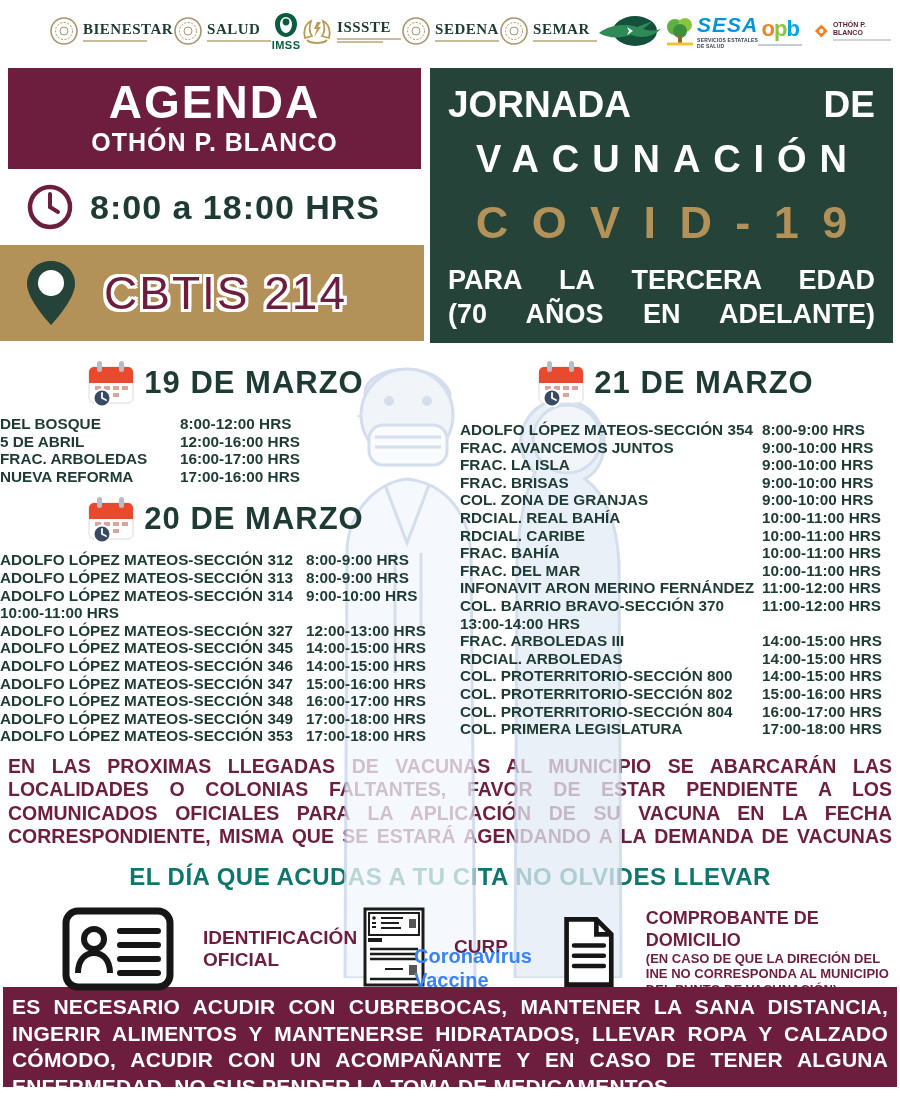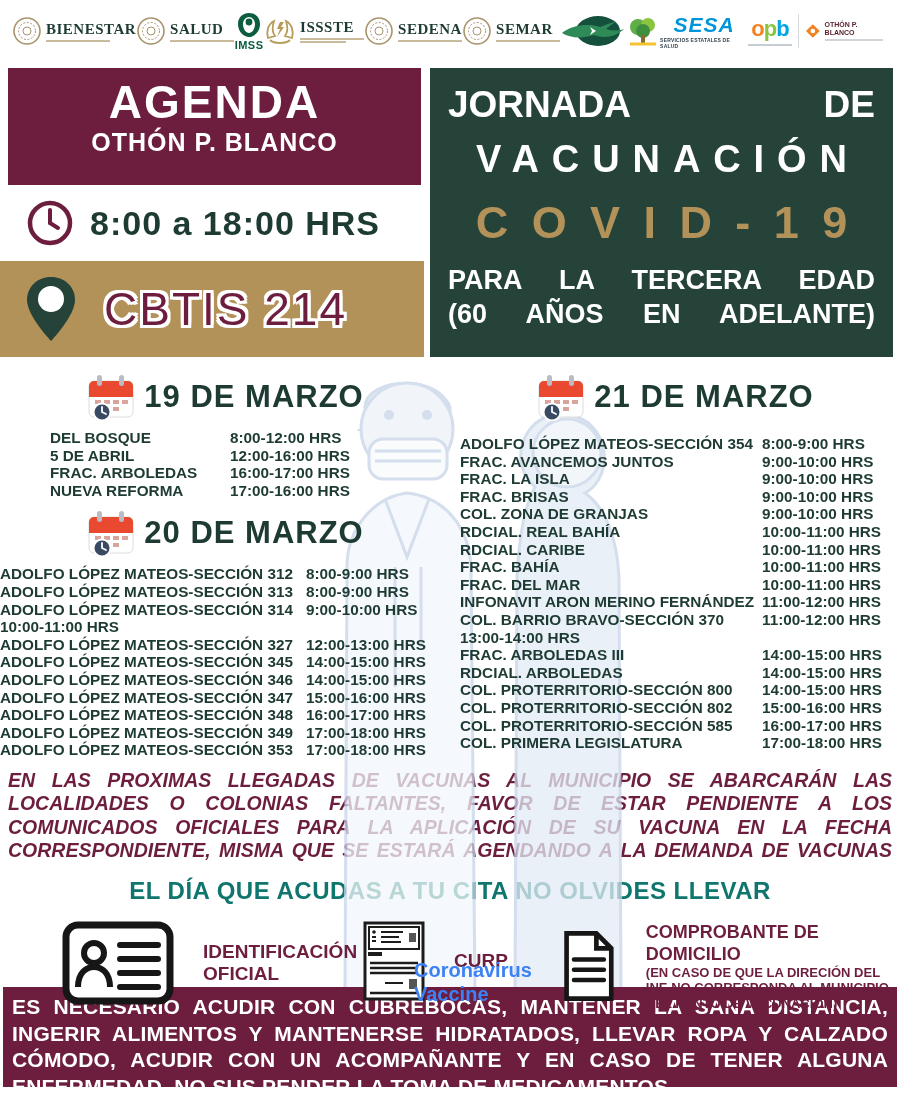--- a/index.html
+++ b/index.html
@@ -1,71 +1,71 @@
 <!DOCTYPE html>
 <html><head>
 <meta charset="utf-8">
 <style>
   * { margin:0; padding:0; box-sizing:border-box; }
   body { background:#ffffff; font-family:"Liberation Sans", sans-serif; }
   .poster { position:relative; width:900px; height:1097px; background:#fff; overflow:hidden; }
 
   
-  .logo-bar { height:62px; display:flex; align-items:center; justify-content:space-between; padding:16px 12px; background:#fff; }
+  .logo-bar { height:62px; display:flex; align-items:center; justify-content:space-between; padding:16px 12px; background:#fff;margin-left:37px; }
   .logo { display:flex; align-items:center; gap:4px; }
   .gov-word { font-family:"Liberation Serif", serif; font-weight:bold; color:#1d3a33; font-size:15px; letter-spacing:.5px; }
   .sub-bars { margin-top:2px; }
   .sub-bars i { display:block; height:2px; background:#c9bb9b; margin-top:1px; }
   .sub-bars i.b1 { width:64px; } .sub-bars i.b2 { width:46px; }
   .imss-label { color:#0c5c40; font-weight:bold; font-size:11px; text-align:center; letter-spacing:.5px; }
   .sesa-word { color:#0095d8; font-weight:bold; font-size:21px; font-style:italic; letter-spacing:1px; }
   .sesa-sub { font-size:5px; color:#33424e; font-weight:bold; letter-spacing:.2px; }
   .opb-word { font-weight:bold; font-size:22px; letter-spacing:-1px; }
   .opb-word .o { color:#f08222; } .opb-word .p { color:#8bc53f; } .opb-word .b { color:#00a7e1; }
   .opb-sub i { display:block; height:2px; width:44px; background:#c5cdd4; margin-top:2px; }
   .divider-v { width:1px; height:34px; background:#d7dadd; margin:0 6px; }
   .othon-txt { font-size:7px; font-weight:bold; color:#5a2430; line-height:8px; }
   .othon-sub i { display:block; height:2px; width:58px; background:#d0d4d8; margin-top:2px; }
 
   
   .hero { display:flex; margin:6px 7px 10px 0; }
   .hero-left { width:424px; }
-  .agenda-box { margin:0 3px 6px 8px; background:#6d1e3e; color:#fff; text-align:center; padding:10px 4px 28px; }
+  .agenda-box { margin:0 3px 6px 8px; background:#6d1e3e; color:#fff; text-align:center; padding:10px 4px 12px; }
   .agenda-title { font-size:46px; font-weight:bold; letter-spacing:2px; line-height:48px; }
   .agenda-sub { font-size:25px; font-weight:bold; letter-spacing:1px; margin-top:2px; }
   .time-row { margin:0 3px 6px 8px; display:flex; align-items:center; gap:16px; padding:8px 0 8px 18px; }
   .time-text { color:#1d3a33; font-size:34px; font-weight:bold; letter-spacing:1px; }
   .loc-bar { background:#b3925a; display:flex; align-items:center; gap:26px; padding:10px 0 10px 24px; height:96px; }
   .loc-text { color:#6d1e3e; font-size:46px; font-weight:normal; letter-spacing:2px;
     text-shadow:-3px -3px 0 #fff,3px -3px 0 #fff,-3px 3px 0 #fff,3px 3px 0 #fff,0 -3px 0 #fff,0 3px 0 #fff,-3px 0 0 #fff,3px 0 0 #fff; }
   .hero-right { flex:1; margin-left:6px; background:#26433a; color:#fff; padding:16px 18px 12px; }
   .jr-line1 { display:flex; justify-content:space-between; font-size:37px; font-weight:bold; margin-bottom:12px; }
   .jr-line2 { font-size:38px; font-weight:bold; letter-spacing:.34em; margin-right:-.34em; text-align:center; margin-bottom:16px; white-space:nowrap; }
   .jr-covid { color:#b3925a; font-size:45px; font-weight:bold; letter-spacing:.52em; margin-right:-.52em; text-align:center; margin-bottom:14px; white-space:nowrap; }
   .jr-line4, .jr-line5 { font-size:27px; font-weight:bold; text-align:justify; text-align-last:justify; line-height:34px; }
 
   
   .schedule { position:relative; display:flex; }
   .sched-watermark { position:absolute; left:335px; top:0; z-index:0; opacity:.75; }
   .col-left { width:450px; position:relative; z-index:1; }
   .col-right { width:450px; position:relative; z-index:1; }
   .day-header { display:flex; align-items:center; justify-content:center; gap:8px; margin:6px 0 8px; }
   .day-title { color:#1d3a33; font-size:31px; font-weight:bold; letter-spacing:1px; }
-  .rows19 { padding-left:50px; }
+  .rows19 { }
   .rows19 .srow { display:grid; grid-template-columns:180px auto; }
   .rows20 { margin-top:4px; }
   .rows20 .srow { display:grid; grid-template-columns:306px auto; }
   .rows21 { padding-left:10px; margin-top:14px; }
   .rows21 .srow { display:grid; grid-template-columns:302px auto; }
   .srow { color:#1d3a33; font-weight:bold; font-size:15.3px; line-height:17.6px; white-space:nowrap; }
   .head20 { margin-top:10px; }
 
   
   .notice { margin:10px 8px 0; color:#6d1e3e; font-weight:bold; font-size:19.5px; line-height:23.5px;
-    text-align:justify; text-align-last:justify;font-style:italic; }
+    text-align:justify; text-align-last:justify; }
   .reminder { margin-top:14px; text-align:center; color:#0f766e; font-weight:bold; font-size:24px; letter-spacing:.5px; }
 
   
   .reqs { position:relative; display:flex; align-items:flex-start; margin:16px 0 0 62px; height:100px; z-index:1; }
   .req { display:flex; align-items:center; gap:29px; }
   .req-label { color:#6d1e3e; font-weight:bold; font-size:19px; line-height:22px; }
   .req1 { width:312px; }
   .req2 { width:222px; }
   .req3 { flex:1; }
   .req3 .req-label { font-size:18px; }
@@ -234,21 +234,21 @@
     </div>
 
     <div class="hero-right">
       <div class="jr-line1">
         <span>JORNADA</span>
         <span>DE</span>
       </div>
       <div class="jr-line2">VACUNACIÓN</div>
       <div class="jr-covid">COVID-19</div>
       <div class="jr-line4">PARA LA TERCERA EDAD</div>
-      <div class="jr-line5">(60 AÑOS EN ADELANTE)</div>
+      <div class="jr-line5">(70 AÑOS EN ADELANTE)</div>
     </div>
   </div>
 
   <div class="schedule">
 
     <svg class="sched-watermark" width="300" height="625" viewBox="0 0 300 625">
       <g stroke="#c6d4e8" stroke-width="3" fill="#edf2f9">
         <path d="M30 40 C30 10 110 5 115 45 C118 20 60 12 48 34 Z" fill="#dbe5f2"></path>
         <circle cx="72" cy="62" r="46"></circle>
         <path d="M24 62 a8 10 0 0 0 0 2"></path>
@@ -482,21 +482,21 @@
             <span>COL. PROTERRITORIO-SECCIÓN 800</span>
             <span>14:00-15:00 HRS</span>
           </div>
 
           <div class="srow">
             <span>COL. PROTERRITORIO-SECCIÓN 802</span>
             <span>15:00-16:00 HRS</span>
           </div>
 
           <div class="srow">
-            <span>COL. PROTERRITORIO-SECCIÓN 585</span>
+            <span>COL. PROTERRITORIO-SECCIÓN 804</span>
             <span>16:00-17:00 HRS</span>
           </div>
 
           <div class="srow">
             <span>COL. PRIMERA LEGISLATURA</span>
             <span>17:00-18:00 HRS</span>
           </div>
         </div>
     </div>
   </div>

